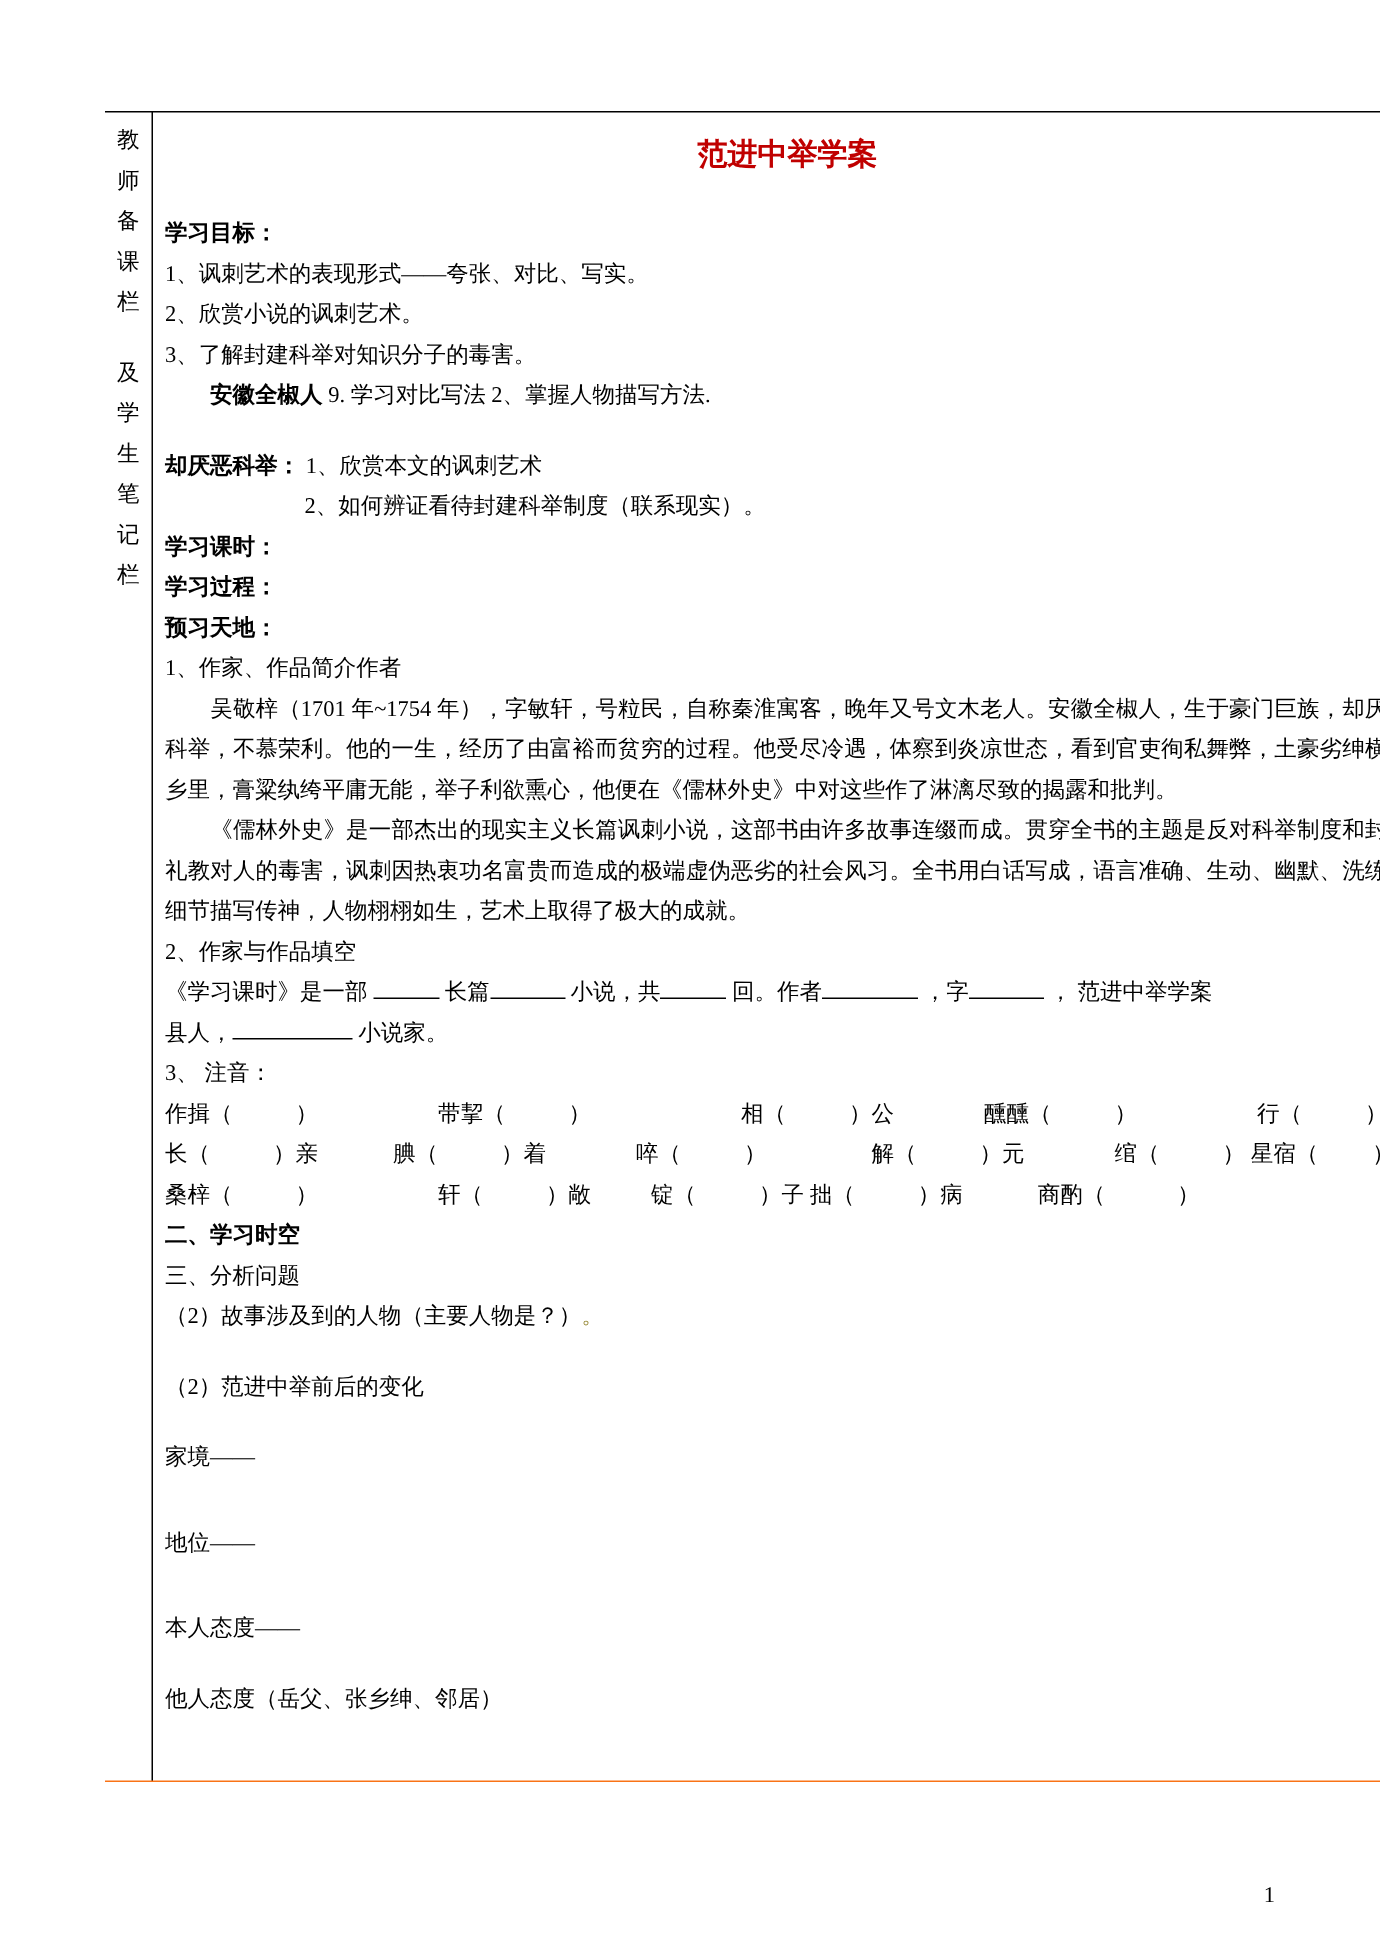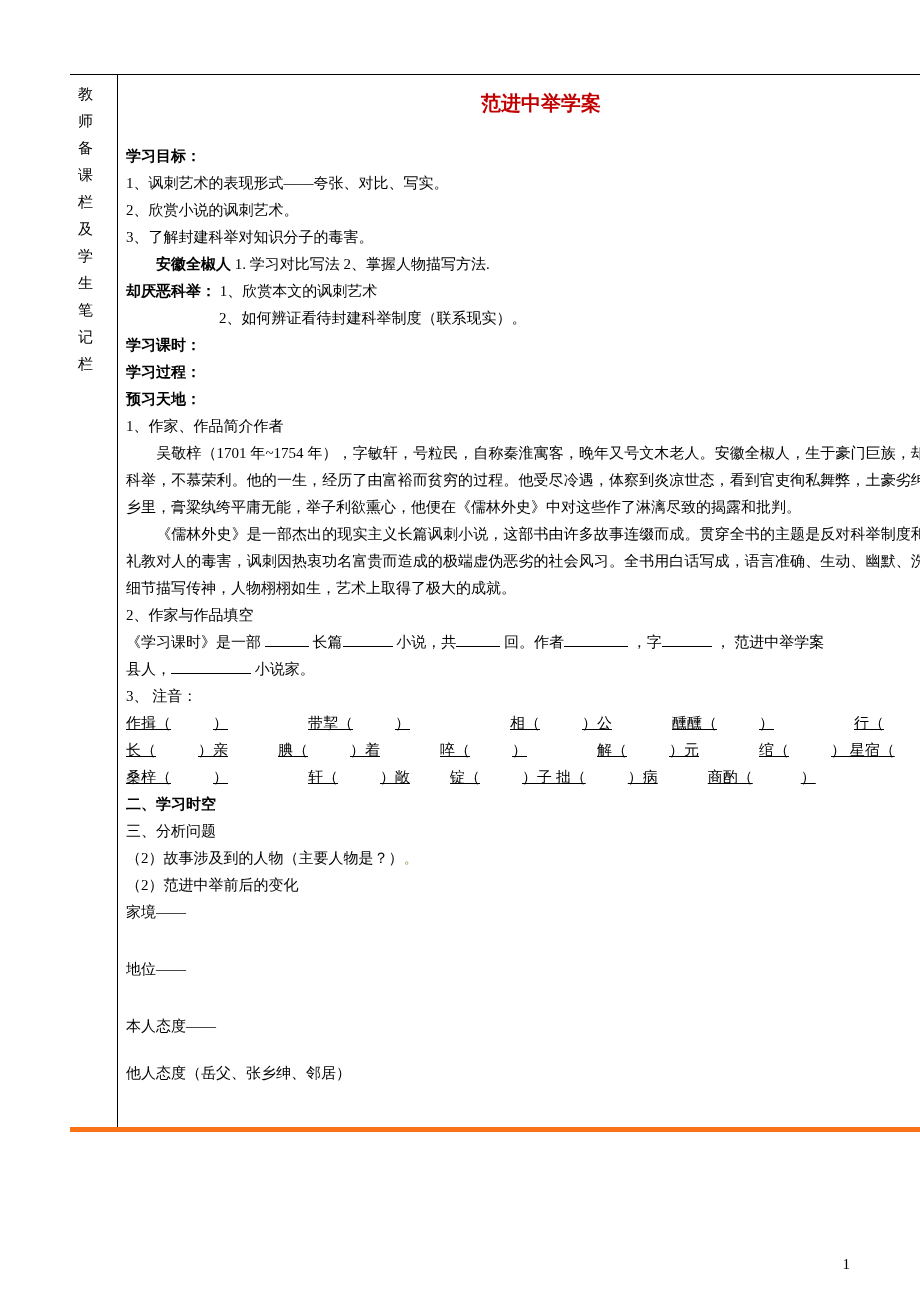--- a/index.html
+++ b/index.html
@@ -18,22 +18,22 @@
     padding: 74px 60px 40px 70px;
     position: relative;
     background: #fff;
   }
   .outer-table {
     border-collapse: collapse;
     width: 100%;
   }
   .outer-table > tbody > tr > td {
     border-top: 1px solid #000;
-    border-bottom: 5px solid #f97316;
-    padding: 6px 20px 40px 8px;
+    border-bottom: 1px solid #f97316;
+    padding: 6px 4px 40px 8px;
     vertical-align: top;
   }
   .col-left {
     width: 110px;
     border-right: 1px solid #000;
     letter-spacing: 4px;
     text-align: left;
   }
   .col-right {
     padding-left: 12px;
@@ -60,23 +60,23 @@
   }
   .dot {
     color: #968833;
   }
   .page-num {
     position: absolute;
     right: 70px;
     bottom: 24px;
     font-size: 15px;
   }
-  .big-gap { }
+  .big-gap { margin-top: 20px; }
   .row-line { white-space: nowrap; }
-  .cell { display: inline-block; text-decoration: underline; }
+  .cell { display: inline-block; }
 </style>
 </head>
 <body>
 
 <div class="page">
 <table class="outer-table">
 <tbody>
 <tr>
 <td class="col-left">
   <div>教 师 备 课 栏</div>
@@ -86,21 +86,21 @@
 
   <div class="title">范进中举学案</div>
 
   <div class="bold">学习目标：</div>
   <div>1、讽刺艺术的表现形式——夸张、对比、写实。</div>
   <div>2、欣赏小说的讽刺艺术。</div>
   <div>3、了解封建科举对知识分子的毒害。</div>
 
   <div class="indent-label">
     <span class="bold">安徽全椒人</span>
-    <span>1. 学习对比写法   2、掌握人物描写方法.</span>
+    <span>9. 学习对比写法   2、掌握人物描写方法.</span>
   </div>
 
   <div class="big-gap">
     <span class="bold">却厌恶科举：</span>
     <span>1、欣赏本文的讽刺艺术</span>
   </div>
   <div style="margin-left:6.2em">2、如何辨证看待封建科举制度（联系现实）。</div>
 
   <div class="bold">学习课时：</div>
   <div class="bold">学习过程：</div>

